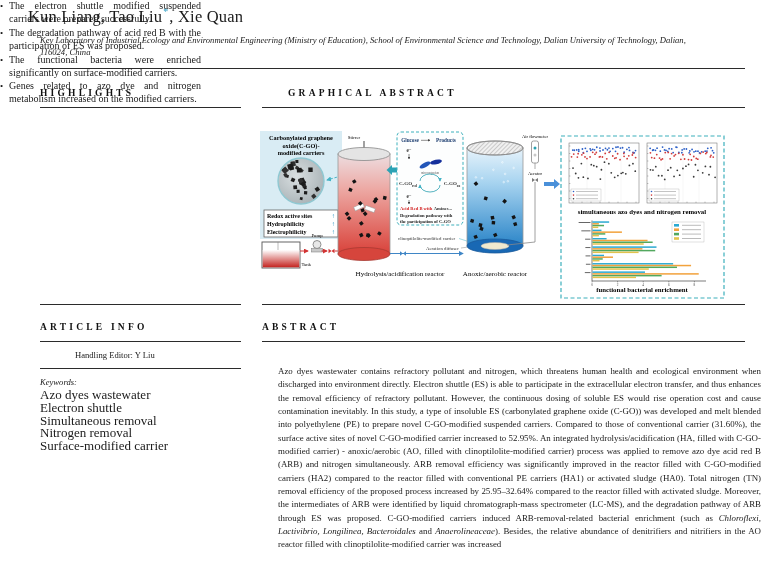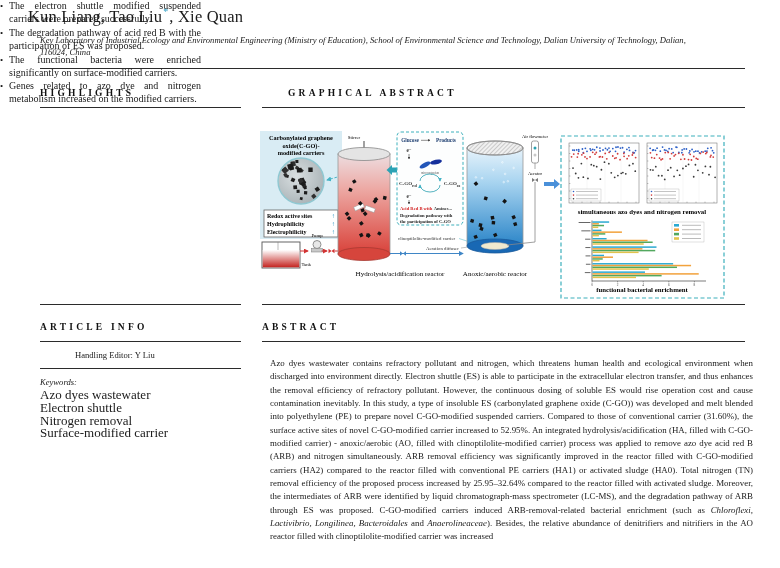--- a/index.html
+++ b/index.html
@@ -17,21 +17,21 @@
   .sec-title{font-size:9.5px;font-weight:bold;letter-spacing:3.2px;color:#111;}
   
   .hl-list{left:40px;top:114px;width:201px;margin:0;padding:0;list-style:none;}
   .hl-list li{position:relative;padding-left:9px;font-size:10px;line-height:12.9px;text-align:justify;margin:0 0 1px 0;}
   .hl-list li::before{content:"\2022";position:absolute;left:0;top:0;font-size:9px;}
   
   .ai-text{font-size:8.6px;}
   .kw-label{font-style:italic;}
   .kw-line{font-size:13px;line-height:12.8px;}
   
-  .abstract-text{left:262px;top:349px;width:483px;font-size:8.9px;line-height:13.35px;text-align:justify;margin:8px;}
+  .abstract-text{left:262px;top:349px;width:483px;font-size:8.9px;line-height:13.35px;text-align:justify;margin:16px;}
   .abstract-text i{font-style:italic;}
   svg text{font-family:"Liberation Serif","DejaVu Serif",serif;}
 </style>
 </head>
 <body>
 
 <div class="abs authors">
   <span>Kun Liang, Tao Liu</span><span class="corr">*</span><span>, Xie Quan</span>
 </div>
 <div class="abs affiliation">Key Laboratory of Industrial Ecology and Environmental Engineering (Ministry of Education), School of Environmental Science and Technology, Dalian University of Technology, Dalian, 116024, China</div>
@@ -563,19 +563,20 @@
 <div class="rule" style="left:262px;top:304px;width:483px;height:1.2px;"></div>
 
 <div class="abs sec-title" style="left:40px;top:322px;">ARTICLE INFO</div>
 <div class="rule" style="left:40px;top:341px;width:201px;height:1.4px;"></div>
 <div class="abs ai-text" style="left:40px;top:350px;margin-left:35px;">Handling Editor: Y Liu</div>
 <div class="rule" style="left:40px;top:368px;width:201px;height:1px;"></div>
 <div class="abs ai-text kw-label" style="left:40px;top:377px;">Keywords:</div>
 <div class="abs" style="left:40px;top:389px;width:201px;">
   <div class="kw-line">Azo dyes wastewater</div>
   <div class="kw-line">Electron shuttle</div>
+  <div class="kw-line">Simultaneous removal</div>
   <div class="kw-line">Nitrogen removal</div>
   <div class="kw-line">Surface-modified carrier</div>
 </div>
 
 <div class="abs sec-title" style="left:262px;top:322px;">ABSTRACT</div>
 <div class="rule" style="left:262px;top:341px;width:483px;height:1.4px;"></div>
 <p class="abs abstract-text"><span>Azo dyes wastewater contains refractory pollutant and nitrogen, which threatens human health and ecological environment when discharged into environment directly. Electron shuttle (ES) is able to participate in the extracellular electron transfer, and thus enhances the removal efficiency of refractory pollutant. However, the continuous dosing of soluble ES would rise operation cost and cause contamination inevitably. In this study, a type of insoluble ES (carbonylated graphene oxide (C-GO)) was developed and melt blended into polyethylene (PE) to prepare novel C-GO-modified suspended carriers. Compared to those of conventional carrier (31.60%), the surface active sites of novel C-GO-modified carrier increased to 52.95%. An integrated hydrolysis/acidification (HA, filled with C-GO-modified carrier) - anoxic/aerobic (AO, filled with clinoptilolite-modified carrier) process was applied to remove azo dye acid red B (ARB) and nitrogen simultaneously. ARB removal efficiency was significantly improved in the reactor filled with C-GO-modified carriers (HA2) compared to the reactor filled with conventional PE carriers (HA1) or activated sludge (HA0). Total nitrogen (TN) removal efficiency of the proposed process increased by 25.95–32.64% compared to the reactor filled with activated sludge. Moreover, the intermediates of ARB were identified by liquid chromatograph-mass spectrometer (LC-MS), and the degradation pathway of ARB through ES was proposed. C-GO-modified carriers induced ARB-removal-related bacterial enrichment (such as </span><i>Chloroflexi, Lactivibrio, Longilinea, Bacteroidales</i><span> and </span><i>Anaerolineaceae</i><span>). Besides, the relative abundance of denitrifiers and nitrifiers in the AO reactor filled with clinoptilolite-modified carrier was increased</span></p>
 
 </body></html>

